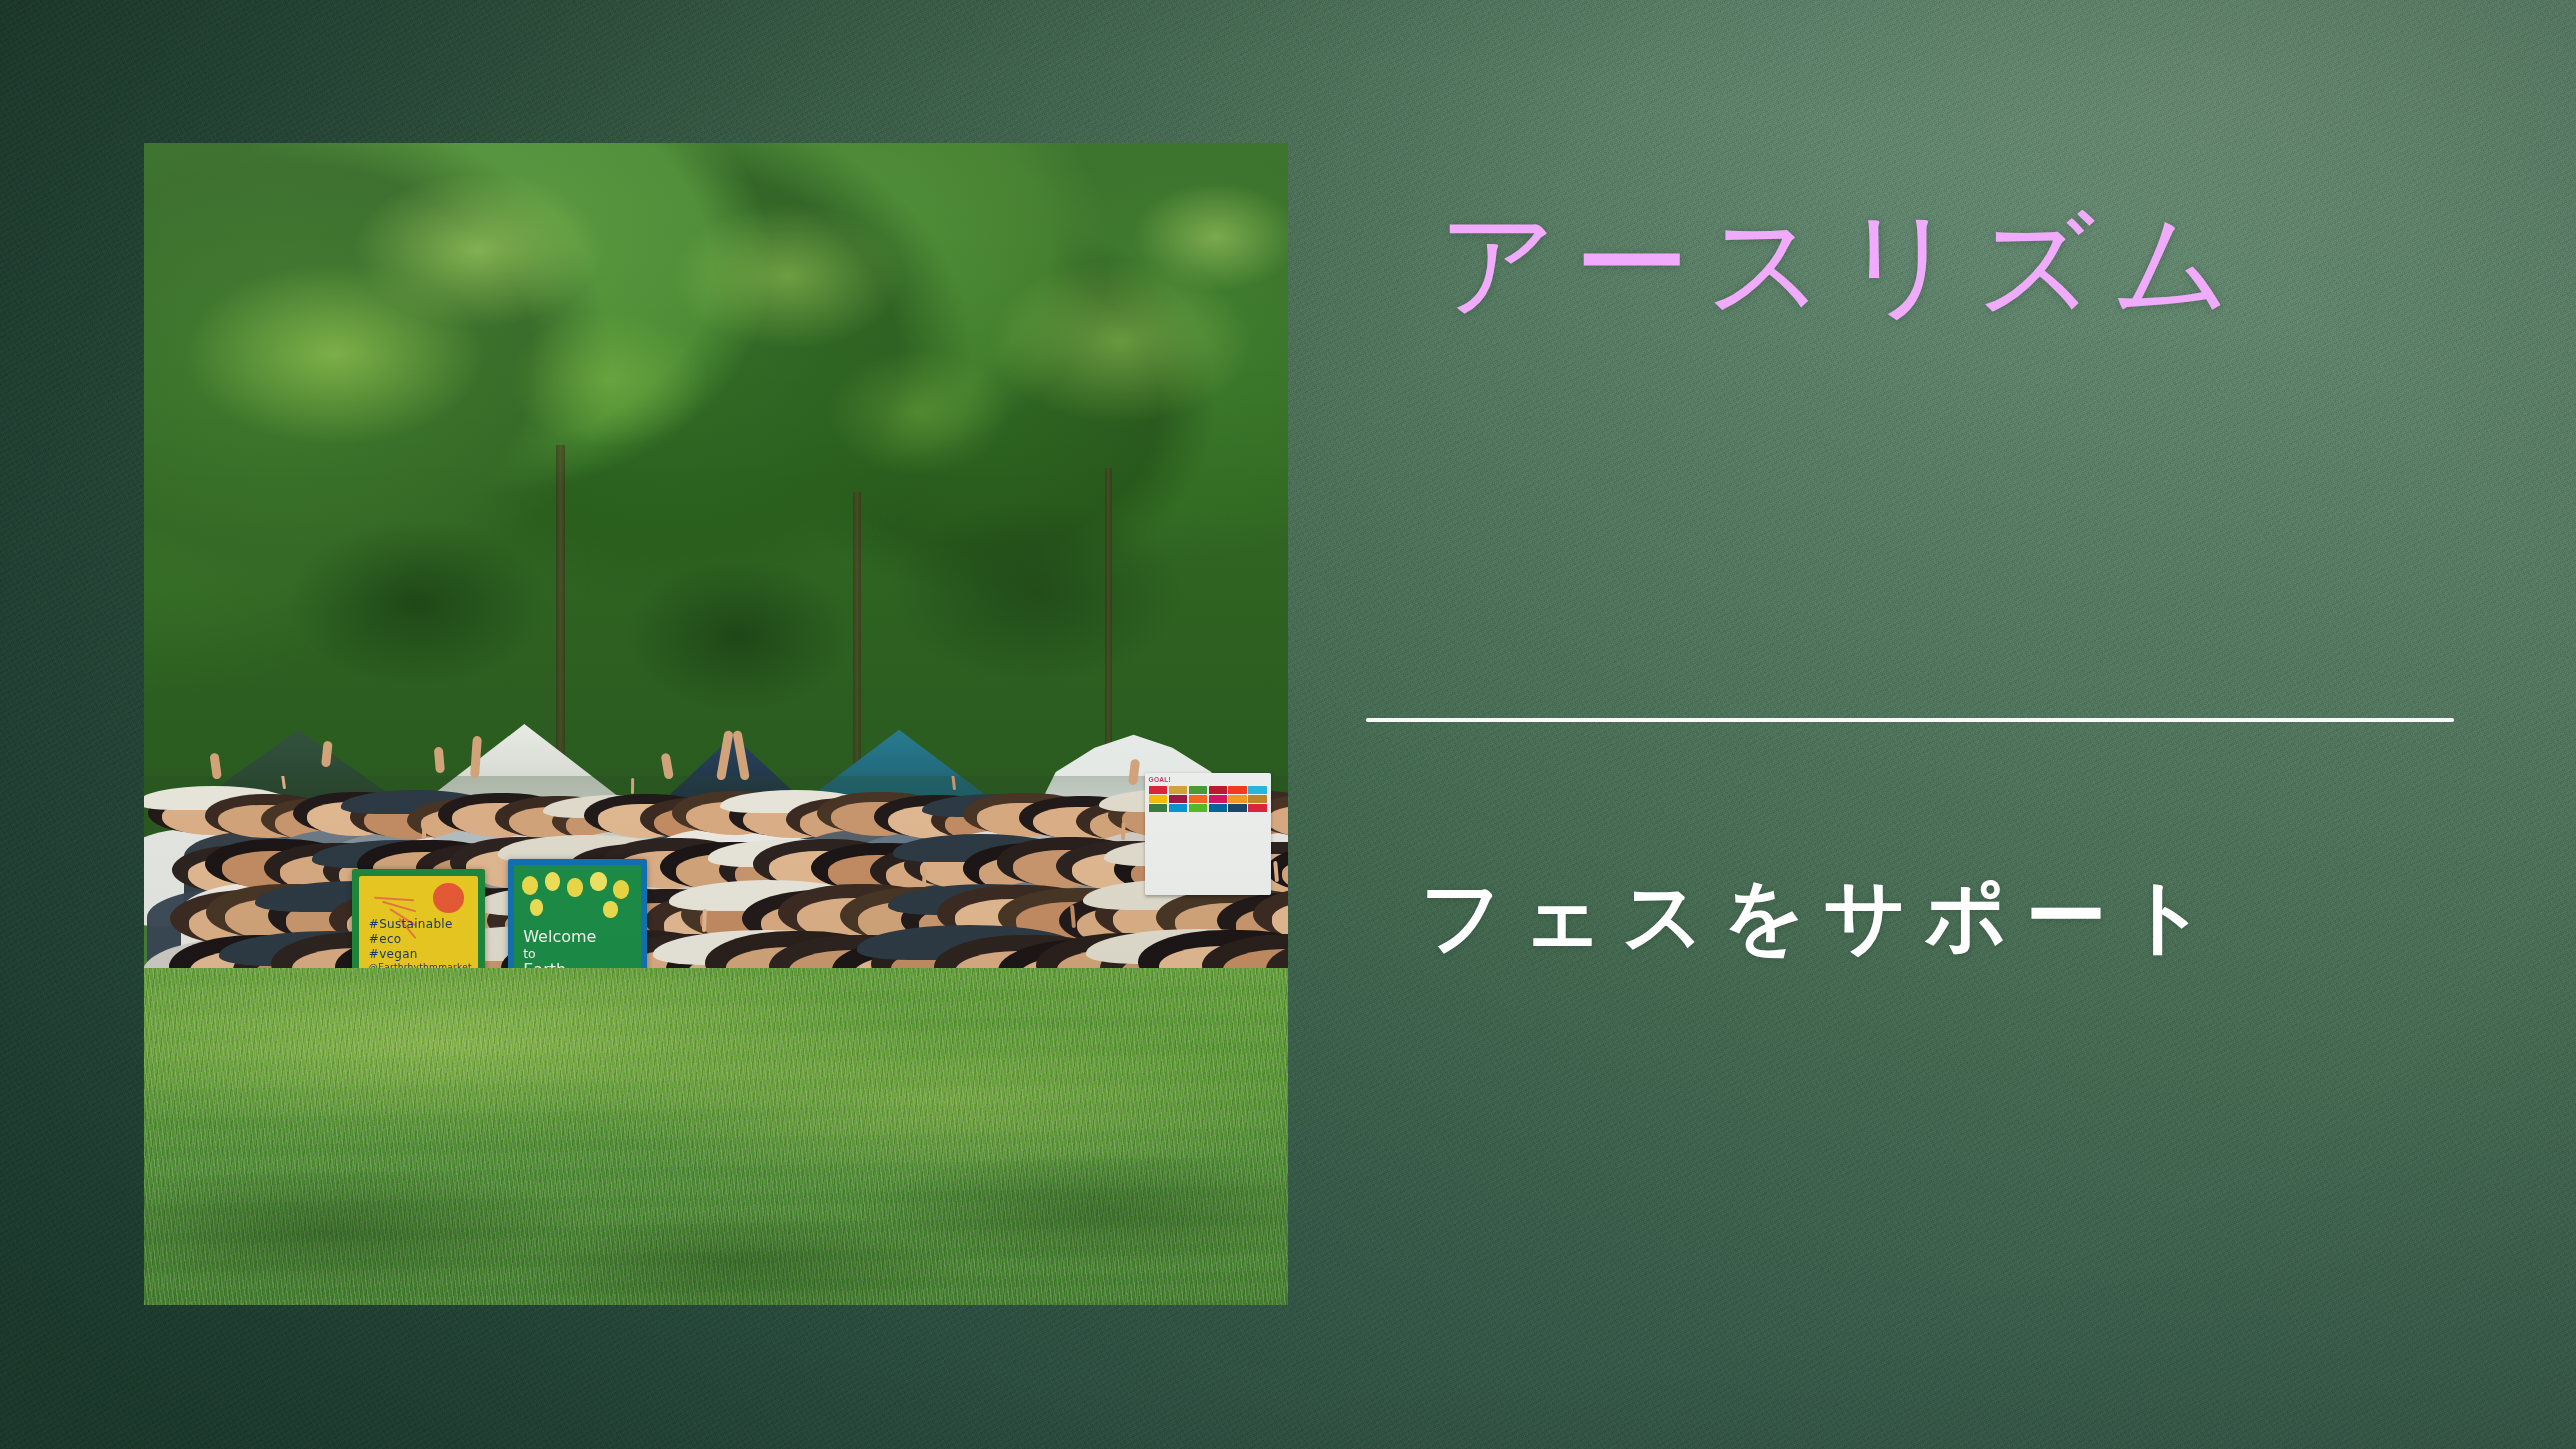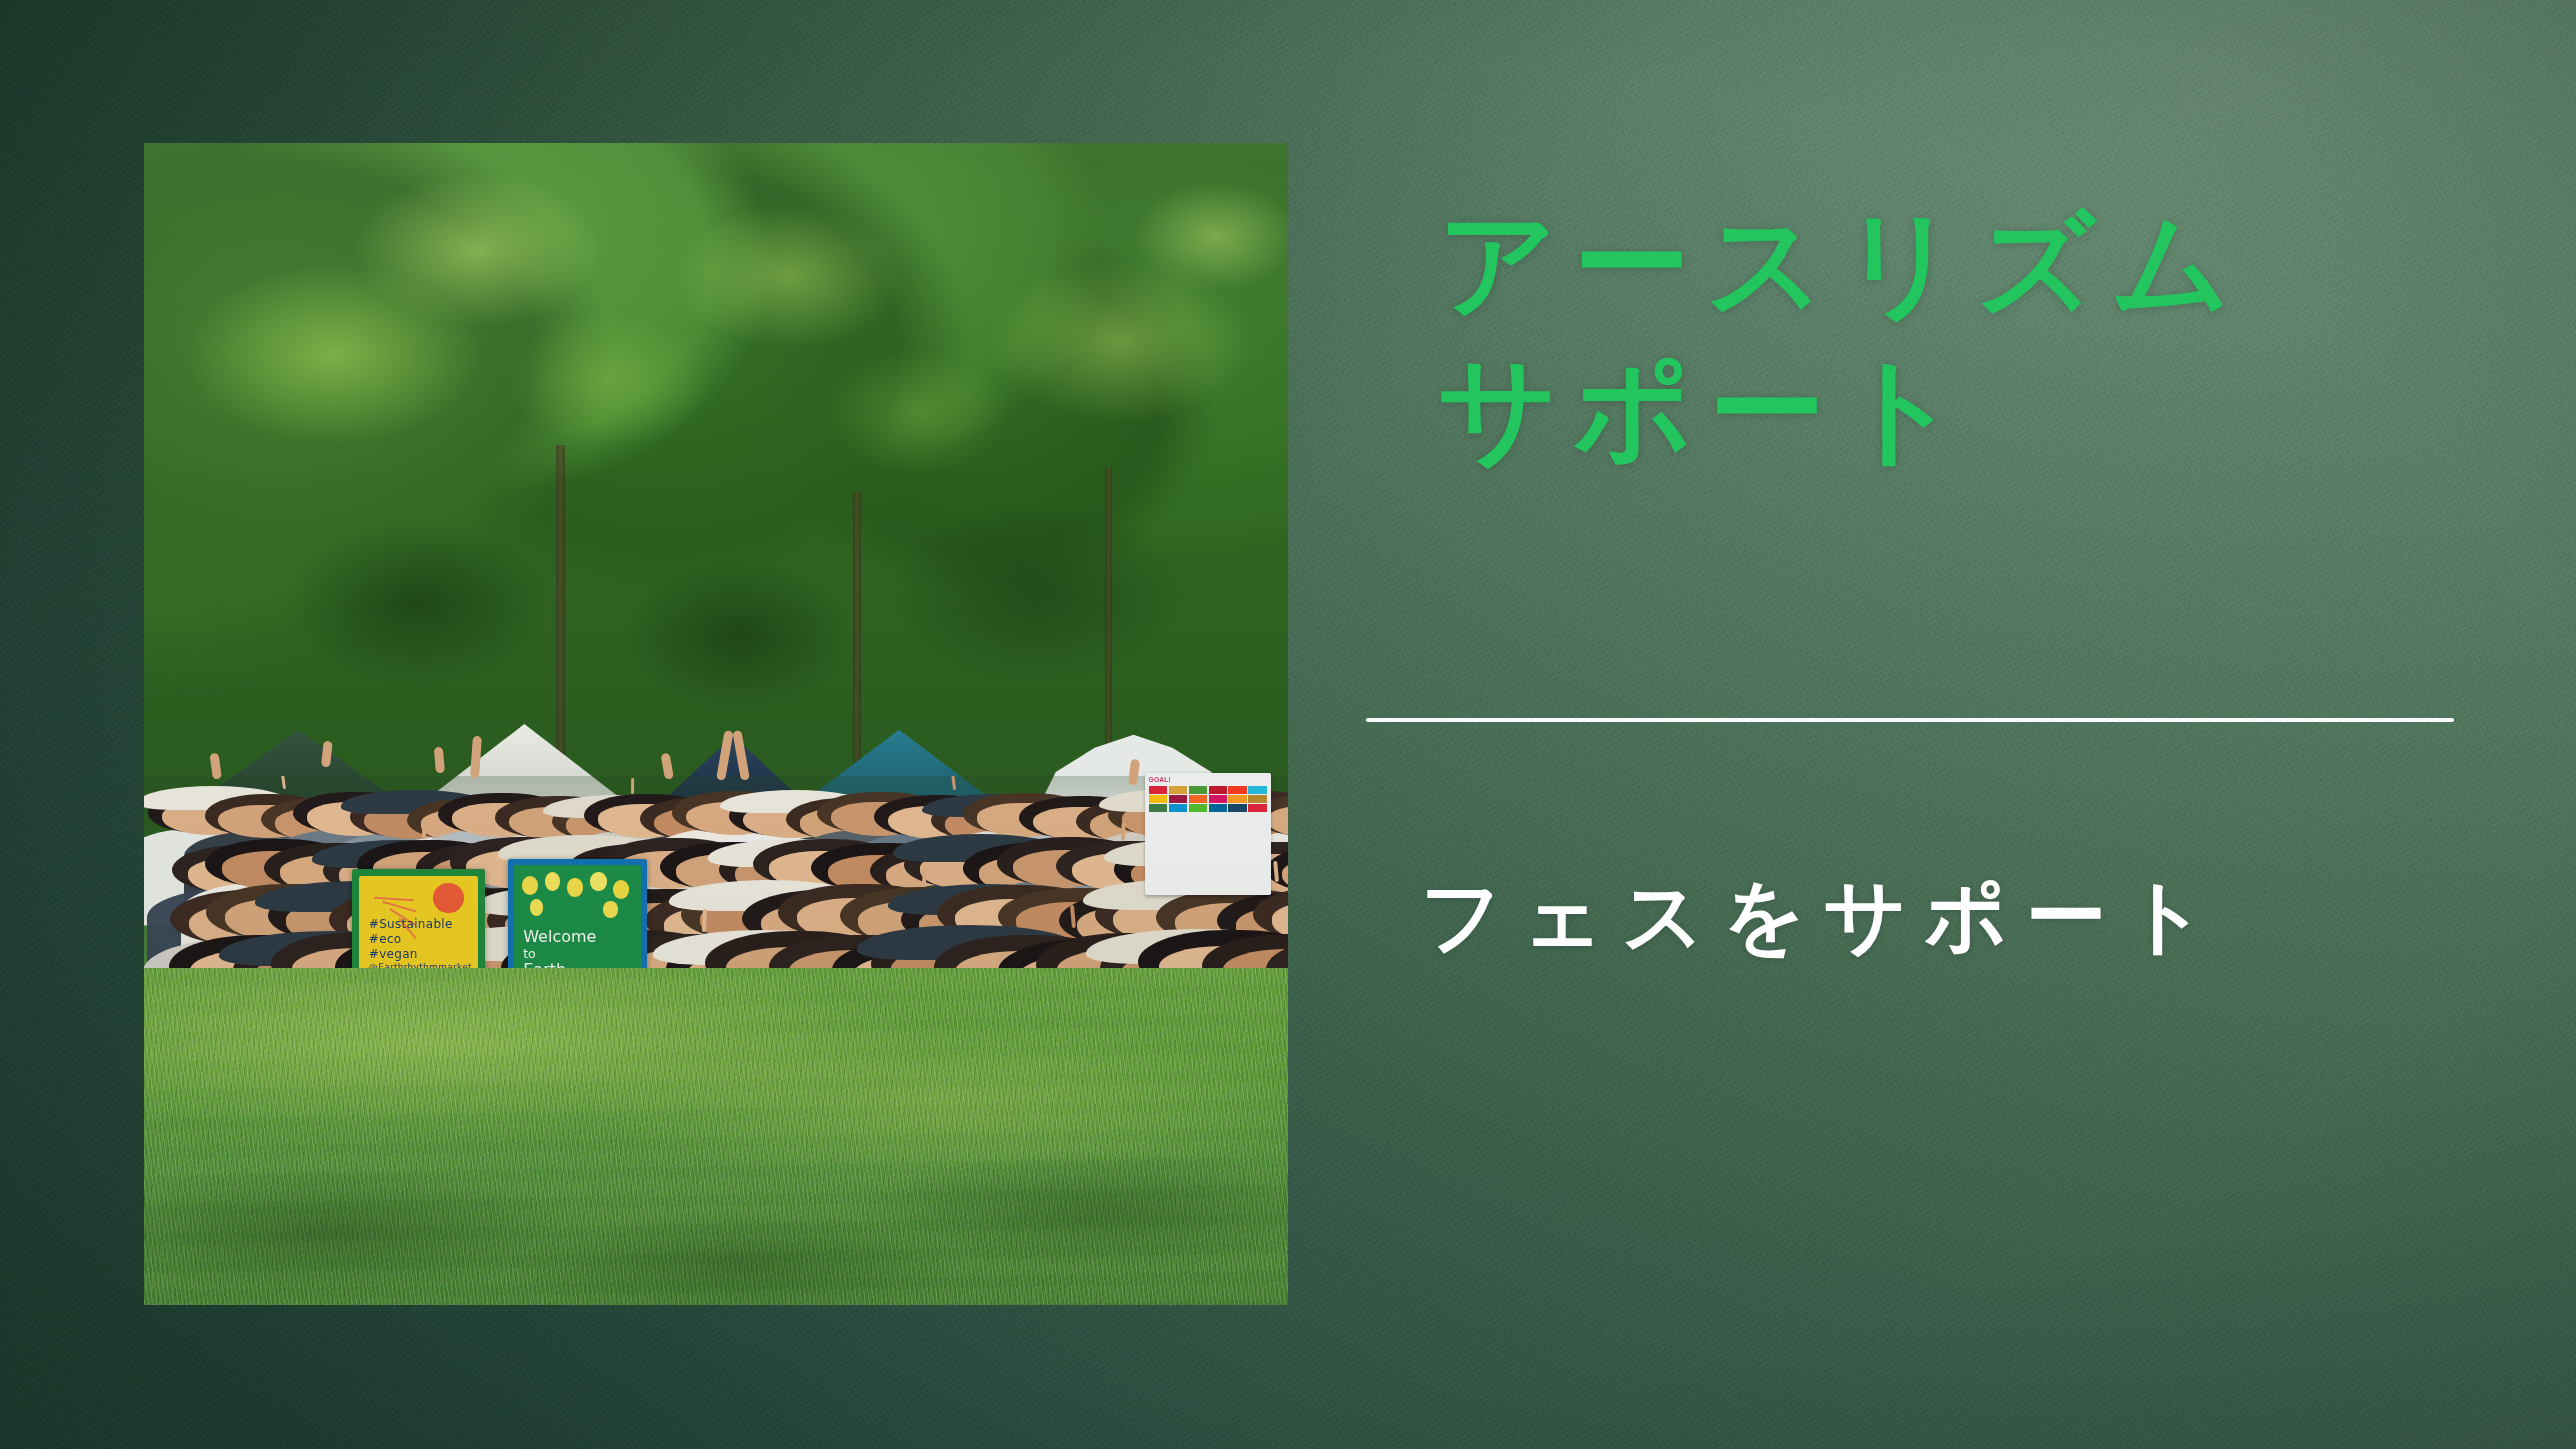--- a/index.html
+++ b/index.html
@@ -125,21 +125,21 @@
     background:
       radial-gradient(32% 26% at 16% 78%, rgba(26,62,24,.9) 0%, rgba(26,62,24,0) 72%),
       radial-gradient(28% 22% at 52% 88%, rgba(26,62,24,.8) 0%, rgba(26,62,24,0) 72%),
       radial-gradient(30% 24% at 84% 72%, rgba(26,62,24,.8) 0%, rgba(26,62,24,0) 72%);}
   .photo-grade{position:absolute;inset:0;pointer-events:none;
     background:linear-gradient(180deg, rgba(255,255,255,.05) 0%, rgba(0,0,0,0) 30%, rgba(20,45,20,.12) 100%);}
 
   
   .right{position:absolute;left:1360px;top:0;width:1216px;height:1449px;}
   .title-block{position:absolute;left:78px;top:202px;width:1091px;}
-  .title-line{color:#22c55e;font-size:117px;line-height:1.06;font-weight:700;
+  .title-line{color:#f0abfc;font-size:117px;line-height:1.06;font-weight:400;
     letter-spacing:15.5px;white-space:nowrap;
     font-family:"DejaVu Sans","Liberation Sans",sans-serif;
     text-shadow:0 1.2px 8.3px rgba(0,0,0,.18);}
   .title-line.l2{margin-top:21.5px;}
   .divider{position:absolute;left:6px;top:718px;width:1088px;height:3.6px;background:#ffffff;
     border-radius:1.8px;opacity:.96;}
   .sub-block{position:absolute;left:60px;top:847px;width:1133px;}
   .sub-line{color:#ffffff;font-size:81px;line-height:1.08;font-weight:400;
     letter-spacing:18px;white-space:nowrap;
     font-family:"DejaVu Sans","Liberation Sans",sans-serif;
@@ -700,21 +700,20 @@
     <div class="ph-layer grass"></div>
     <div class="ph-layer grass-tex"></div>
     <div class="ph-layer grass-shade"></div>
     <div class="photo-grade"></div>
   </div>
 
   <div class="right">
 
     <div class="title-block">
       <div class="title-line l1">アースリズム</div>
-      <div class="title-line l2">サポート</div>
     </div>
 
     <div class="divider"></div>
 
     <div class="sub-block">
       <div class="sub-line s2">フェスをサポート</div>
     </div>
 
   </div>
 </div>

